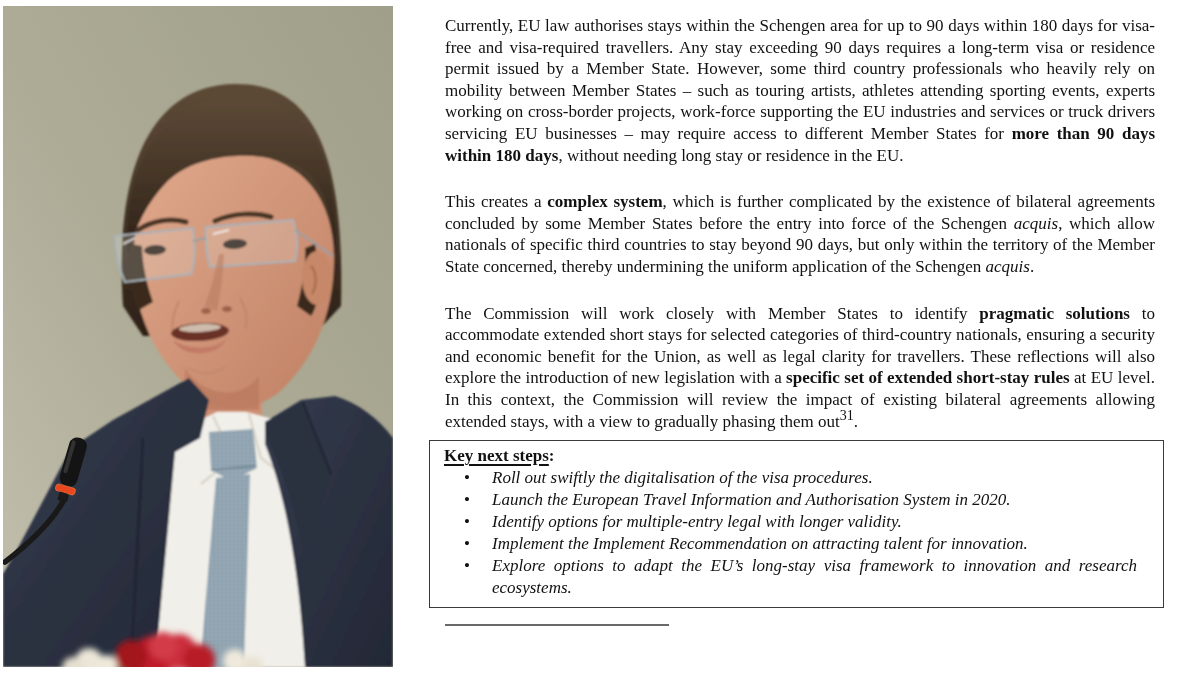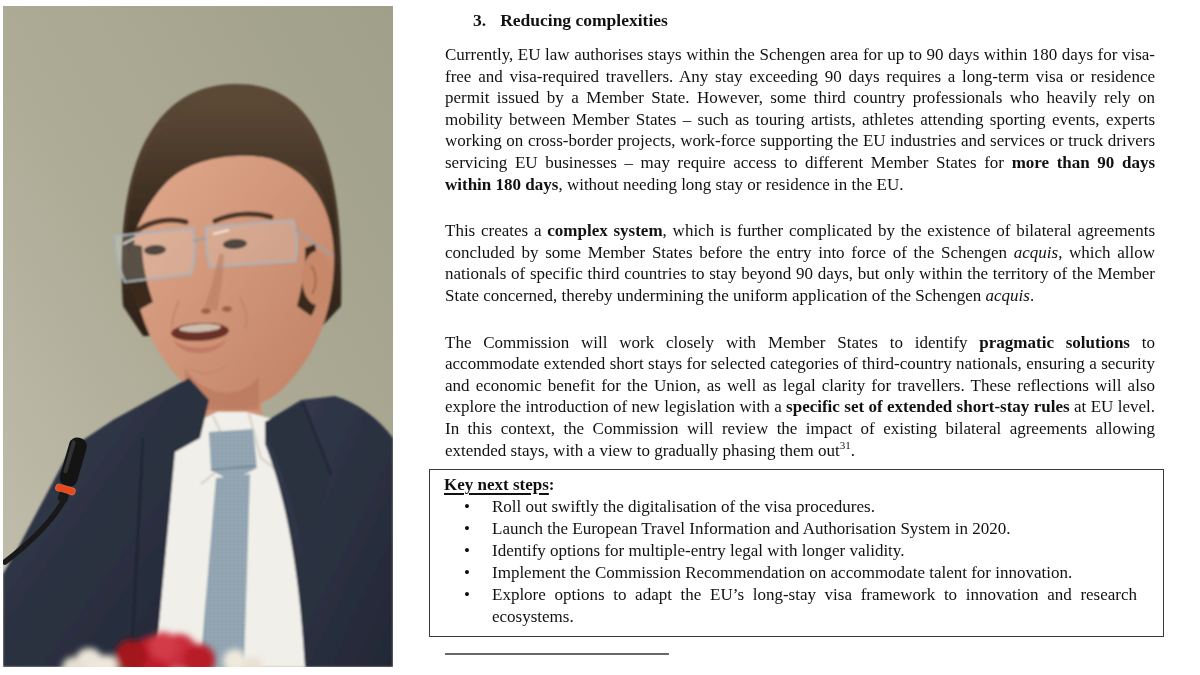--- a/index.html
+++ b/index.html
@@ -8,28 +8,28 @@
     background:#ffffff;font-family:"Liberation Serif", serif;color:#111;
   }
   .photo-wrap{position:absolute;left:3px;top:6px;width:390px;height:661px;}
   .photo-wrap svg{display:block;width:390px;height:661px;}
   .doc{position:absolute;left:429px;top:2px;width:739px;}
   .heading{margin:8px 0 0 44px;font-size:17.5px;font-weight:bold;}
   .heading .num{margin-right:14px;}
   p.body{margin:25px 0 0 16px;width:710px;text-align:justify;
          font-size:17px;line-height:21.6px;}
   p.body:first-of-type{margin-top:13px;}
-  sup{font-size:11px;line-height:0;}
+  sup{font-size:14px;line-height:0;}
   .steps-box{box-sizing:border-box;margin:8px 0 0 0;width:735px;
              border:1.5px solid #3a3a3a;padding:3px 26px 8px 14px;}
   .steps-title{font-size:17px;font-weight:bold;line-height:23px;}
   .steps-title .u{text-decoration:underline;text-decoration-thickness:1.5px;text-underline-offset:3px;}
   .step{display:flex;font-size:17px;line-height:22px;}
   .step .bullet{flex:0 0 28px;margin-left:20px;text-align:left;}
-  .step .step-text{flex:1;text-align:justify;}
+  .step .step-text{flex:1;text-align:justify;font-style:italic;}
   .footnote-rule{margin:16px 0 0 16px;width:224px;border-top:2px solid #696969;height:0;}
 </style>
 </head>
 <body>
 
 <div class="photo-wrap">
   <svg viewBox="0 0 390 661" aria-hidden="true">
     <defs>
       <linearGradient id="wallGrad" x1="1" y1="0" x2="0" y2="1">
         <stop offset="0" stop-color="#a09f89"></stop>
@@ -148,23 +148,20 @@
       <circle cx="128" cy="650" r="16" fill="#a3141f"></circle>
       <circle cx="196" cy="654" r="16" fill="#b81a28"></circle>
       <circle cx="160" cy="640" r="14" fill="#d23a46"></circle>
       <circle cx="232" cy="655" r="12" fill="#efe9dc"></circle>
       <circle cx="250" cy="661" r="10" fill="#e8e1d2"></circle>
     </g>
   </svg>
 </div>
 
 <div class="doc">
-  <div class="heading">
-    <span class="num">3.</span><span>Reducing complexities</span>
-  </div>
 
   <p class="body"><span>Currently, EU law authorises stays within the Schengen area for up to 90 days within 180 days for visa-free and visa-required travellers. Any stay exceeding 90 days requires a long-term visa or residence permit issued by a Member State. However, some third country professionals who heavily rely on mobility between Member States – such as touring artists, athletes attending sporting events, experts working on cross-border projects, work-force supporting the EU industries and services or truck drivers servicing EU businesses – may require access to different Member States for </span><span style="font-weight: bold;">more than 90 days within 180 days</span><span>, without needing long stay or residence in the EU.</span></p>
   <p class="body"><span>This creates a </span><span style="font-weight: bold;">complex system</span><span>, which is further complicated by the existence of bilateral agreements concluded by some Member States before the entry into force of the Schengen </span><span style="font-style: italic;">acquis</span><span>, which allow nationals of specific third countries to stay beyond 90 days, but only within the territory of the Member State concerned, thereby undermining the uniform application of the Schengen </span><span style="font-style: italic;">acquis</span><span>.</span></p>
   <p class="body"><span>The Commission will work closely with Member States to identify </span><span style="font-weight: bold;">pragmatic solutions</span><span> to accommodate extended short stays for selected categories of third-country nationals, ensuring a security and economic benefit for the Union, as well as legal clarity for travellers. These reflections will also explore the introduction of new legislation with a </span><span style="font-weight: bold;">specific set of extended short-stay rules</span><span> at EU level. In this context, the Commission will review the impact of existing bilateral agreements allowing extended stays, with a view to gradually phasing them out</span><sup>31</sup><span>.</span></p>
 
   <div class="steps-box">
     <div class="steps-title">
       <span class="u">Key next steps</span><span>:</span>
     </div>
     <div class="step">
@@ -174,21 +171,21 @@
     <div class="step">
       <span class="bullet">•</span>
       <span class="step-text">Launch the European Travel Information and Authorisation System in 2020.</span>
     </div>
     <div class="step">
       <span class="bullet">•</span>
       <span class="step-text">Identify options for multiple-entry legal with longer validity.</span>
     </div>
     <div class="step">
       <span class="bullet">•</span>
-      <span class="step-text">Implement the Commission Recommendation on accommodate talent for innovation.</span>
+      <span class="step-text">Implement the Implement Recommendation on attracting talent for innovation.</span>
     </div>
     <div class="step">
       <span class="bullet">•</span>
       <span class="step-text">Explore options to adapt the EU’s long-stay visa framework to innovation and research ecosystems.</span>
     </div>
   </div>
 
   <div class="footnote-rule"></div>
 </div>
 

